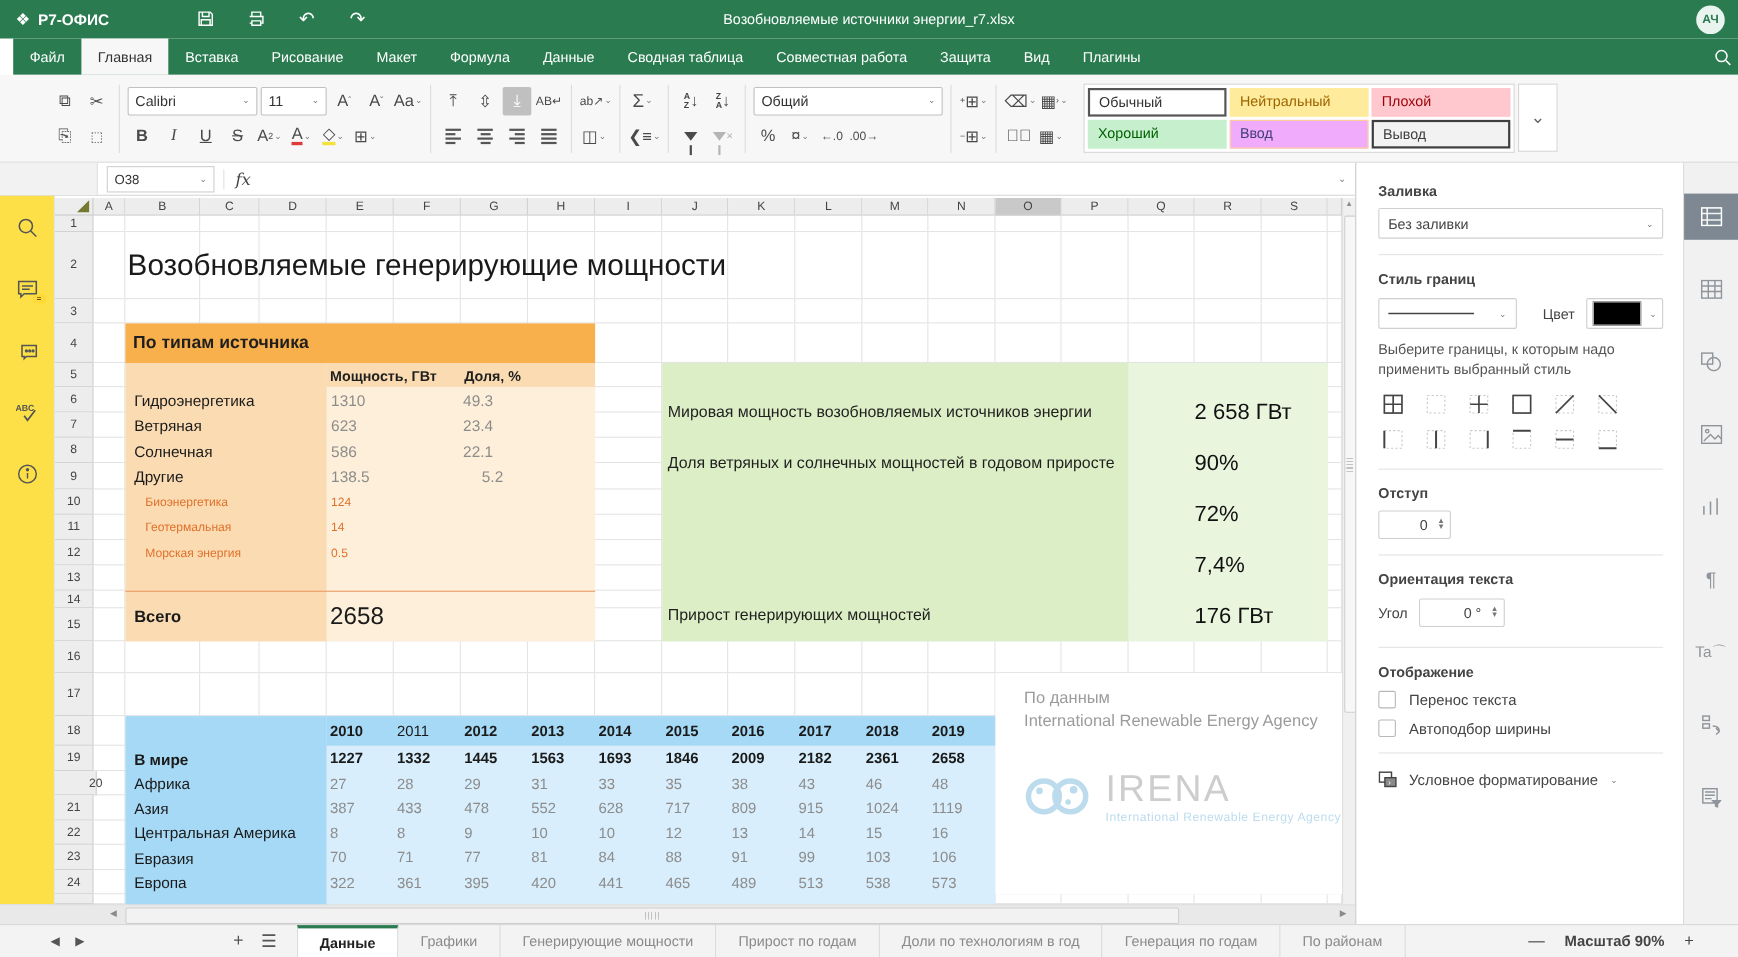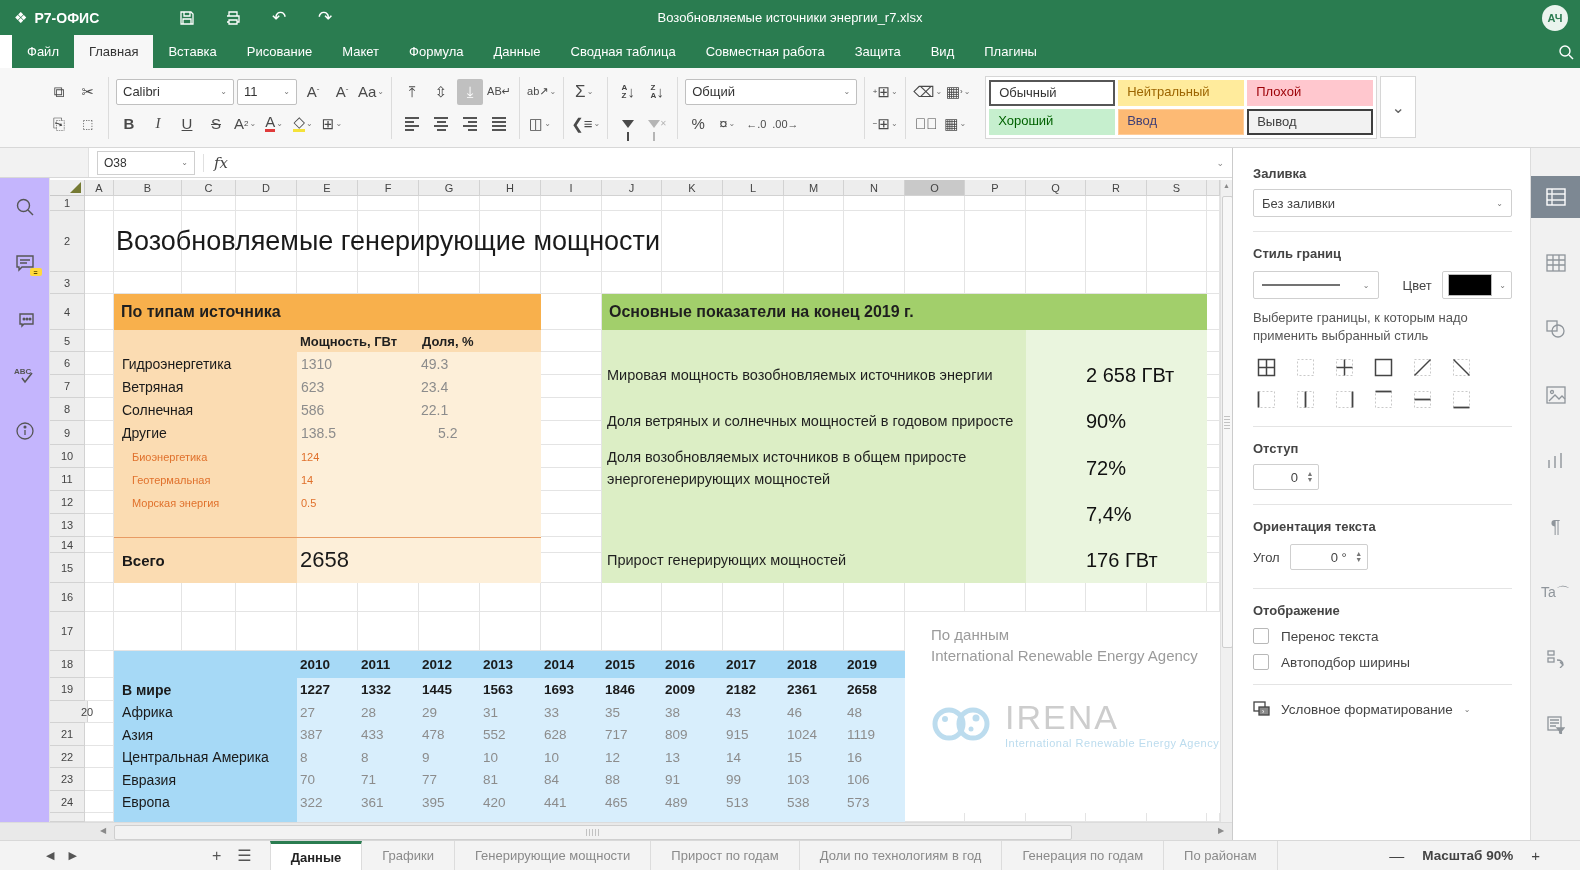--- a/index.html
+++ b/index.html
@@ -55,21 +55,21 @@
   
   .fbar{position:absolute;left:0;top:148px;width:1232px;height:30px;background:#fff;
         border-bottom:1px solid #d8d8d8;box-sizing:border-box;display:flex;align-items:center;}
   .fbar .gray{width:88px;height:100%;background:#f2f2f2;border-right:1px solid #e0e0e0;flex:none;}
   .namebox{width:84px;height:22px;border:1px solid #cfcfcf;margin-left:8px;display:flex;align-items:center;
            font-size:12px;color:#333;padding:0 6px;justify-content:space-between;background:#fff;cursor:pointer;}
   .fx{font-family:"DejaVu Serif","Liberation Serif",serif;font-style:italic;font-size:15px;color:#444;
       padding:0 10px;border-left:1px solid #e0e0e0;margin-left:8px;}
   .fxchev{margin-left:auto;margin-right:8px;color:#888;font-size:9px;}
   
-  .lrail{position:absolute;left:0;top:178px;width:50px;height:644px;background:#c4b5fd;
+  .lrail{position:absolute;left:0;top:178px;width:50px;height:644px;background:#fde047;
          border-right:1px solid #e4e4e4;box-sizing:border-box;display:flex;flex-direction:column;
          align-items:center;padding-top:16px;gap:30px;}
   .lrail .li{width:26px;height:26px;display:flex;align-items:center;justify-content:center;cursor:pointer;position:relative;}
   .badge{position:absolute;right:-4px;bottom:0px;background:#ffd93b;border-radius:2px;width:12px;height:8px;
          display:flex;align-items:center;justify-content:center;font-size:7px;font-weight:bold;color:#5a4a00;}
   
   .sheet{position:absolute;left:50px;top:180px;width:1170px;height:642px;display:grid;background:#fff;}
   .hc{background:#ededed;border-right:1px solid #d2d2d2;border-bottom:1px solid #d2d2d2;
       font-size:11px;color:#444;display:flex;align-items:center;justify-content:center;cursor:pointer;box-sizing:border-box;}
   .hc.selcol{background:#c9c9c9;}
@@ -349,21 +349,21 @@
         <span class="ti">▭⃫</span>
         <span class="ti">▦<span class="dd">⌄</span></span>
       </div>
     </div>
     <div class="chipwrap">
       <div class="chipgrid" id="style-gallery">
           <div class="chip" style="background: rgb(255, 255, 255); color: rgb(51, 51, 51); border: 2px solid rgb(86, 86, 86); line-height: 22px;">Обычный</div>
           <div class="chip" style="background: rgb(255, 235, 156); color: rgb(156, 101, 0); border: 1px solid rgb(255, 235, 156); line-height: 22px;">Нейтральный</div>
           <div class="chip" style="background: rgb(255, 199, 206); color: rgb(156, 0, 6); border: 1px solid rgb(255, 199, 206); line-height: 22px;">Плохой</div>
           <div class="chip" style="background: rgb(198, 239, 206); color: rgb(0, 97, 0); border: 1px solid rgb(198, 239, 206); line-height: 22px;">Хороший</div>
-          <div class="chip" style="background: #fdba74; color: rgb(63, 63, 118); border: 1px solid rgb(255, 204, 153); line-height: 22px;">Ввод</div>
+          <div class="chip" style="background: #f0abfc; color: rgb(63, 63, 118); border: 1px solid rgb(255, 204, 153); line-height: 22px;">Ввод</div>
           <div class="chip" style="background: rgb(242, 242, 242); color: rgb(63, 63, 63); border: 2px solid rgb(63, 63, 63); line-height: 22px;">Вывод</div>
         </div>
       <div class="chevbox">⌄</div>
     </div>
   </div>
 
   <div class="fbar">
     <div class="gray"></div>
     <div class="namebox">
       <span>O38</span>
@@ -979,37 +979,35 @@
       <div class="blk num" style="grid-area: 10 / 8 / span 1 / span 2; padding-left: 2px; margin-left: 17px;">5.2</div>
       <div class="blk sub" style="grid-area: 11 / 3 / span 1 / span 3; padding-left: 18px;">Биоэнергетика</div>
       <div class="blk sub" style="grid-area: 11 / 6 / span 1 / span 2; padding-left: 4px;">124</div>
       <div class="blk sub" style="grid-area: 12 / 3 / span 1 / span 3; padding-left: 18px;">Геотермальная</div>
       <div class="blk sub" style="grid-area: 12 / 6 / span 1 / span 2; padding-left: 4px;">14</div>
       <div class="blk sub" style="grid-area: 13 / 3 / span 1 / span 3; padding-left: 18px;">Морская энергия</div>
       <div class="blk sub" style="grid-area: 13 / 6 / span 1 / span 2; padding-left: 4px;">0.5</div>
       <div class="blk" style="grid-area: 15 / 3 / span 1 / span 7; border-top: 1px solid rgb(232, 155, 100); z-index: 2;"></div>
       <div class="blk" style="grid-area: 15 / 3 / span 2 / span 3; font-size: 15px; font-weight: bold; color: rgb(26, 26, 26); padding-left: 8px;">Всего</div>
       <div class="blk" style="grid-area: 15 / 6 / span 2 / span 2; font-size: 22px; color: rgb(26, 26, 26); padding-left: 3px;">2658</div>
-      <div class="blk thead" style="grid-area: 5 / 11 / span 1 / span 10; background: rgb(162, 207, 107);">Основные показатели на конец 2019 г.</div>
       <div class="blk" style="grid-area: 6 / 11 / span 11 / span 7; background: rgb(220, 238, 197);"></div>
       <div class="blk" style="grid-area: 6 / 18 / span 11 / span 3; background: rgb(234, 245, 222);"></div>
       <div class="blk ind-label" style="grid-area: 7 / 11 / span 2 / span 7;">Мировая мощность возобновляемых источников энергии</div>
       <div class="blk ind-value" style="grid-area: 7 / 19 / span 2 / span 2;">2 658 ГВт</div>
       <div class="blk ind-label" style="grid-area: 9 / 11 / span 2 / span 7;">Доля ветряных и солнечных мощностей в годовом приросте</div>
       <div class="blk ind-value" style="grid-area: 9 / 19 / span 2 / span 2;">90%</div>
-      <div class="blk ind-label" style="grid-area: 11 / 11 / span 2 / span 7;">Доля возобновляемых источников в общем приросте энергогенерирующих мощностей</div>
       <div class="blk ind-value" style="grid-area: 11 / 19 / span 2 / span 2;">72%</div>
       <div class="blk ind-value" style="grid-area: 13 / 19 / span 2 / span 2;">7,4%</div>
       <div class="blk ind-label" style="grid-area: 15 / 11 / span 2 / span 7;">Прирост генерирующих мощностей</div>
       <div class="blk ind-value" style="grid-area: 15 / 19 / span 2 / span 2;">176 ГВт</div>
       <div class="blk" style="grid-area: 19 / 3 / span 8 / span 3; background: rgb(166, 217, 246);"></div>
       <div class="blk" style="grid-area: 19 / 6 / span 1 / span 10; background: rgb(166, 217, 246);"></div>
       <div class="blk" style="grid-area: 20 / 6 / span 7 / span 10; background: rgb(216, 238, 252);"></div>
       <div class="blk" style="grid-area: 19 / 6 / span 1 / span 1; font-size: 13.5px; font-weight: bold; color: rgb(26, 26, 26); padding-left: 3px;">2010</div>
-      <div class="blk" style="grid-area: 19 / 7 / span 1 / span 1; font-size: 13.5px; font-weight: bold; color: rgb(26, 26, 26); padding-left: 3px;">2011</div>
+      <div class="blk" style="grid-area: 19 / 7 / span 1 / span 1; font-size: 13.5px; font-weight: normal; color: rgb(26, 26, 26); padding-left: 3px;">2011</div>
       <div class="blk" style="grid-area: 19 / 8 / span 1 / span 1; font-size: 13.5px; font-weight: bold; color: rgb(26, 26, 26); padding-left: 3px;">2012</div>
       <div class="blk" style="grid-area: 19 / 9 / span 1 / span 1; font-size: 13.5px; font-weight: bold; color: rgb(26, 26, 26); padding-left: 3px;">2013</div>
       <div class="blk" style="grid-area: 19 / 10 / span 1 / span 1; font-size: 13.5px; font-weight: bold; color: rgb(26, 26, 26); padding-left: 3px;">2014</div>
       <div class="blk" style="grid-area: 19 / 11 / span 1 / span 1; font-size: 13.5px; font-weight: bold; color: rgb(26, 26, 26); padding-left: 3px;">2015</div>
       <div class="blk" style="grid-area: 19 / 12 / span 1 / span 1; font-size: 13.5px; font-weight: bold; color: rgb(26, 26, 26); padding-left: 3px;">2016</div>
       <div class="blk" style="grid-area: 19 / 13 / span 1 / span 1; font-size: 13.5px; font-weight: bold; color: rgb(26, 26, 26); padding-left: 3px;">2017</div>
       <div class="blk" style="grid-area: 19 / 14 / span 1 / span 1; font-size: 13.5px; font-weight: bold; color: rgb(26, 26, 26); padding-left: 3px;">2018</div>
       <div class="blk" style="grid-area: 19 / 15 / span 1 / span 1; font-size: 13.5px; font-weight: bold; color: rgb(26, 26, 26); padding-left: 3px;">2019</div>
       <div class="blk" style="grid-area: 20 / 3 / span 1 / span 3; font-size: 14px; font-weight: 600; color: rgb(26, 26, 26); padding-left: 8px; white-space: nowrap;">В мире</div>
       <div class="blk" style="grid-area: 20 / 6 / span 1 / span 1; font-size: 13.5px; padding-left: 3px; color: rgb(26, 26, 26); font-weight: 600;">1227</div>

